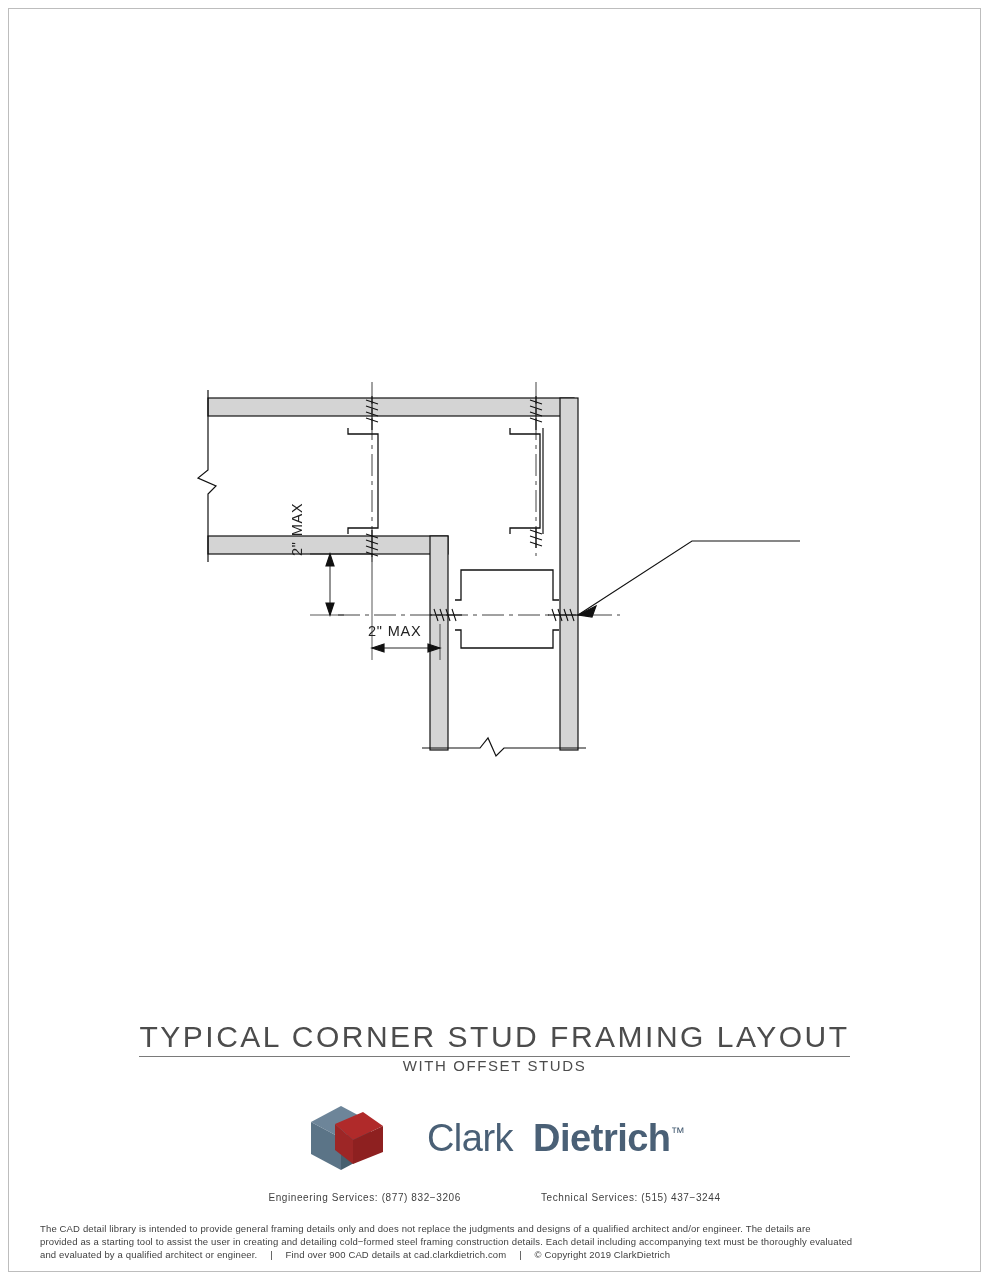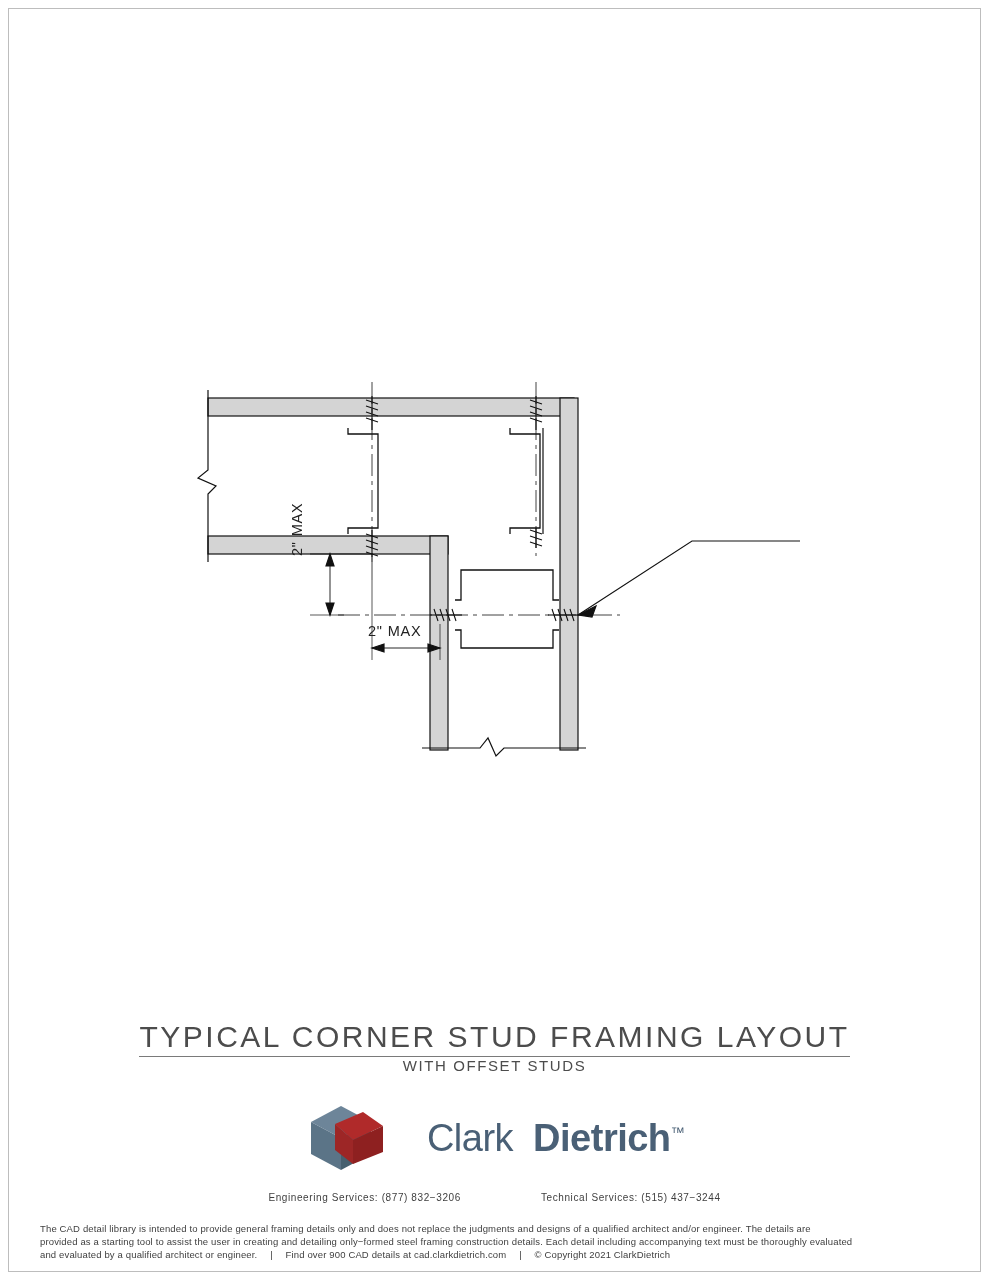--- a/index.html
+++ b/index.html
@@ -240,23 +240,23 @@
     </div>
   </div>
 
   <div class="contact-row">
     <span>Engineering Services: (877) 832−3206</span>
     <span>Technical Services: (515) 437−3244</span>
   </div>
 
   <div class="disclaimer">
     <div>The CAD detail library is intended to provide general framing details only and does not replace the judgments and designs of a qualified architect and/or engineer. The details are</div>
-    <div>provided as a starting tool to assist the user in creating and detailing only−formed steel framing construction details. Each detail including accompanying text must be thoroughly evaluated</div>
+    <div>provided as a starting tool to assist the user in creating and detailing cold−formed steel framing construction details. Each detail including accompanying text must be thoroughly evaluated</div>
     <div>
       <span>and evaluated by a qualified architect or engineer.</span>
       <span class="sep">|</span>
       <span>Find over 900 CAD details at cad.clarkdietrich.com</span>
       <span class="sep">|</span>
-      <span>© Copyright 2021 ClarkDietrich</span>
+      <span>© Copyright 2019 ClarkDietrich</span>
     </div>
   </div>
 
 </div>
 
 </body></html>

